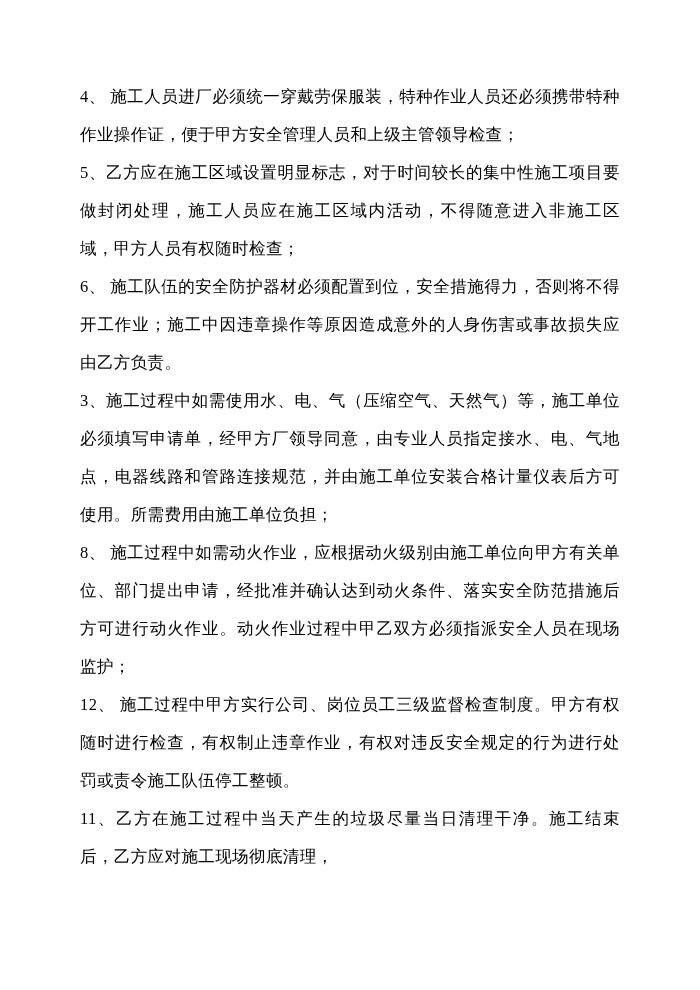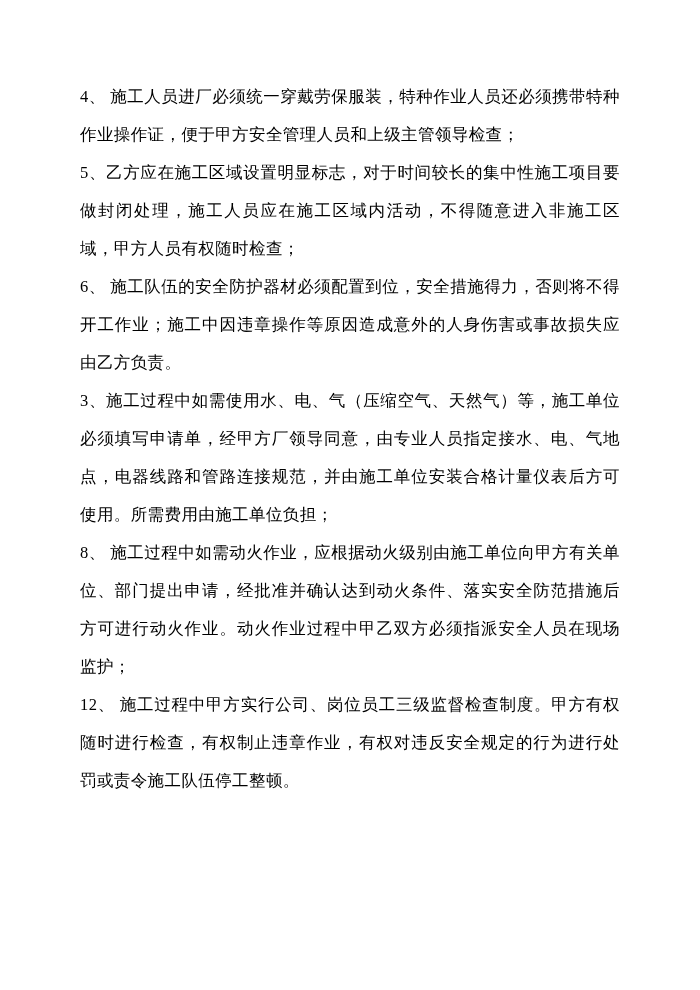--- a/index.html
+++ b/index.html
@@ -34,14 +34,15 @@
 </head>
 <body>
 
 <div class="page">
   <p class="doc-paragraph">4、 施工人员进厂必须统一穿戴劳保服装，特种作业人员还必须携带特种作业操作证，便于甲方安全管理人员和上级主管领导检查；</p>
   <p class="doc-paragraph">5、乙方应在施工区域设置明显标志，对于时间较长的集中性施工项目要做封闭处理，施工人员应在施工区域内活动，不得随意进入非施工区域，甲方人员有权随时检查；</p>
   <p class="doc-paragraph">6、 施工队伍的安全防护器材必须配置到位，安全措施得力，否则将不得开工作业；施工中因违章操作等原因造成意外的人身伤害或事故损失应由乙方负责。</p>
   <p class="doc-paragraph">3、施工过程中如需使用水、电、气（压缩空气、天然气）等，施工单位必须填写申请单，经甲方厂领导同意，由专业人员指定接水、电、气地点，电器线路和管路连接规范，并由施工单位安装合格计量仪表后方可使用。所需费用由施工单位负担；</p>
   <p class="doc-paragraph">8、 施工过程中如需动火作业，应根据动火级别由施工单位向甲方有关单位、部门提出申请，经批准并确认达到动火条件、落实安全防范措施后方可进行动火作业。动火作业过程中甲乙双方必须指派安全人员在现场监护；</p>
   <p class="doc-paragraph">12、 施工过程中甲方实行公司、岗位员工三级监督检查制度。甲方有权随时进行检查，有权制止违章作业，有权对违反安全规定的行为进行处罚或责令施工队伍停工整顿。</p>
+  <p class="doc-paragraph">11、乙方在施工过程中当天产生的垃圾尽量当日清理干净。施工结束后，乙方应对施工现场彻底清理，</p>
 
 </div>
 
 </body></html>

